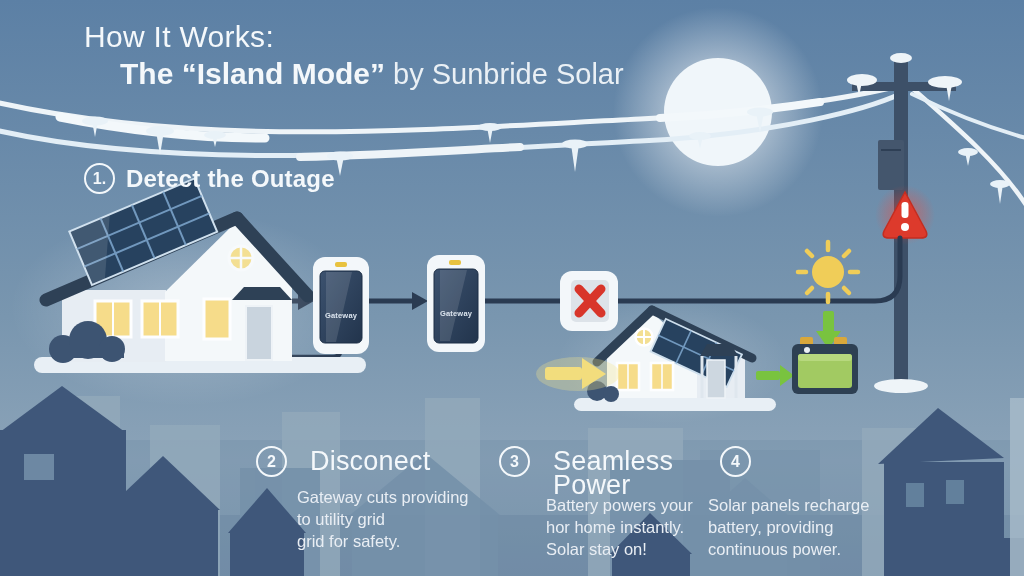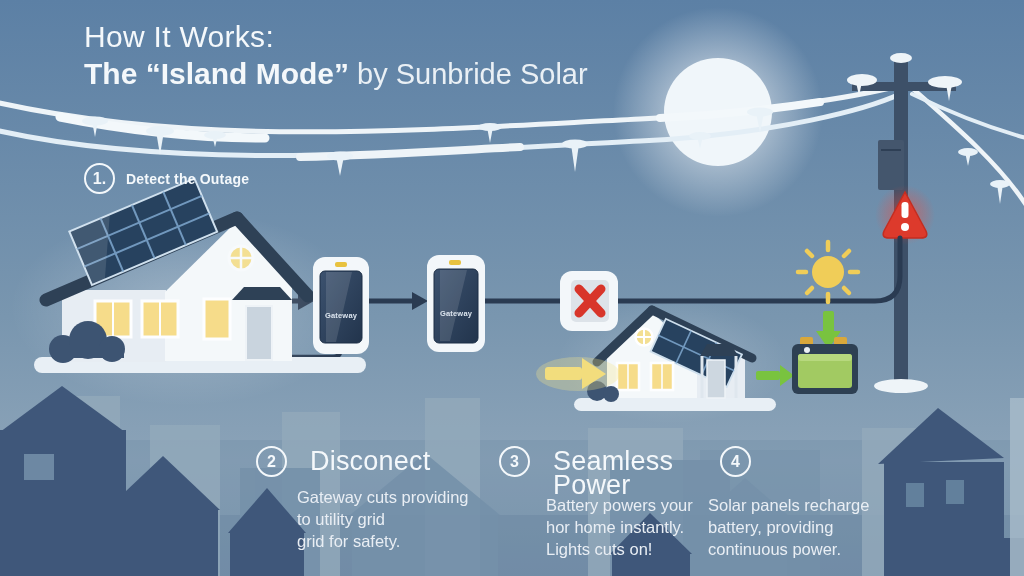--- a/index.html
+++ b/index.html
@@ -3,27 +3,27 @@
 <meta charset="utf-8">
 <style>
   html,body{margin:0;padding:0;background:#2c3a4d;}
   .stage{position:relative;width:1024px;height:576px;overflow:hidden;
          font-family:"Liberation Sans",sans-serif;}
   .scene{position:absolute;inset:0;display:block;}
   .overlay{position:absolute;color:#f4f8fb;}
   .title-block{left:84px;top:18px;}
   .title-l1{font-size:30px;font-weight:400;letter-spacing:.3px;line-height:37px;}
   .title-l2{font-size:30px;line-height:38px;}
-  .title-l2 .bold{font-weight:700;}
+  .title-l2 .bold{font-weight:700;margin-left:36px;}
   .title-l2 .light{font-weight:400;color:#eaf0f5;font-size:29px;}
   .step-badge{display:inline-flex;align-items:center;justify-content:center;
     width:31px;height:31px;border:2.5px solid #f4f8fb;border-radius:50%;
     font-weight:700;font-size:16px;box-sizing:border-box;}
   .step1-row{left:84px;top:163px;display:flex;align-items:center;gap:11px;}
-  .step1-label{font-size:14px;font-weight:700;letter-spacing:.2px;text-align:right;}
+  .step1-label{font-size:24px;font-weight:700;letter-spacing:.2px;text-align:right;}
   .step-head{display:flex;align-items:flex-start;gap:12px;}
   .step-title{font-size:27px;font-weight:400;line-height:24px;letter-spacing:.2px;padding-top:3px;margin-left:11px;}
   .step-desc{font-size:16.5px;line-height:22px;color:#e9eef4;font-weight:400;}
   .s2-head{left:256px;top:446px;}
   .s2-desc{left:297px;top:486px;width:215px;}
   .s3-head{left:499px;top:446px;width:160px;}
   .s3-title{width:104px;}
   .s3-desc{left:530px;top:494px;width:210px;margin-left:16px;}
   .s4-head{left:720px;top:446px;}
   .s4-desc{left:708px;top:494px;width:215px;}
@@ -331,21 +331,21 @@
   <div>grid for safety.</div>
 </div>
 
 <div class="overlay step-head s3-head">
   <span class="step-badge">3</span>
   <span class="step-title s3-title">Seamless Power</span>
 </div>
 <div class="overlay step-desc s3-desc">
   <div>Battery powers your</div>
   <div>hor home instantly.</div>
-  <div>Lights cuts on!</div>
+  <div>Solar stay on!</div>
 </div>
 
 <div class="overlay step-head s4-head">
   <span class="step-badge">4</span>
 </div>
 <div class="overlay step-desc s4-desc">
   <div>Solar panels recharge</div>
   <div>battery, providing</div>
   <div>continuous power.</div>
 </div>

